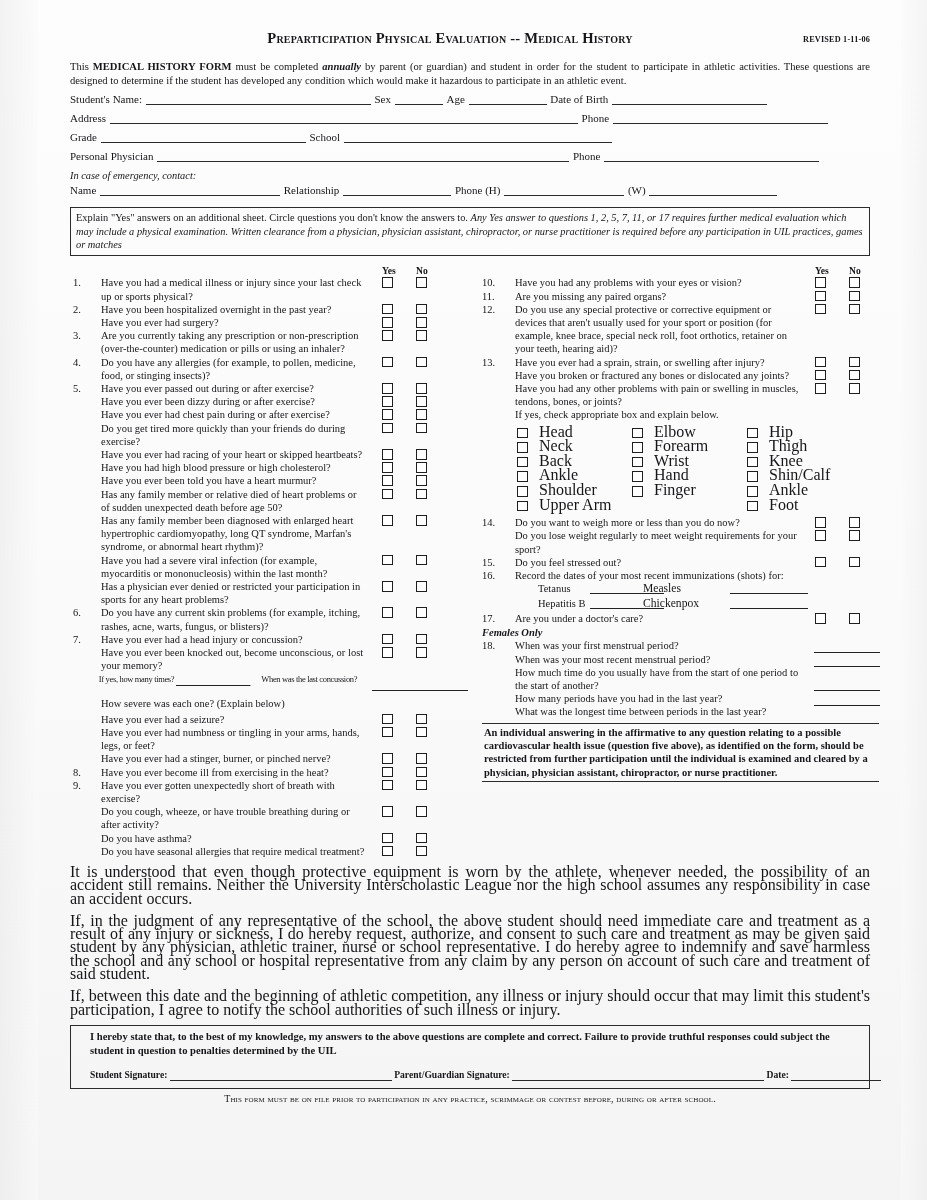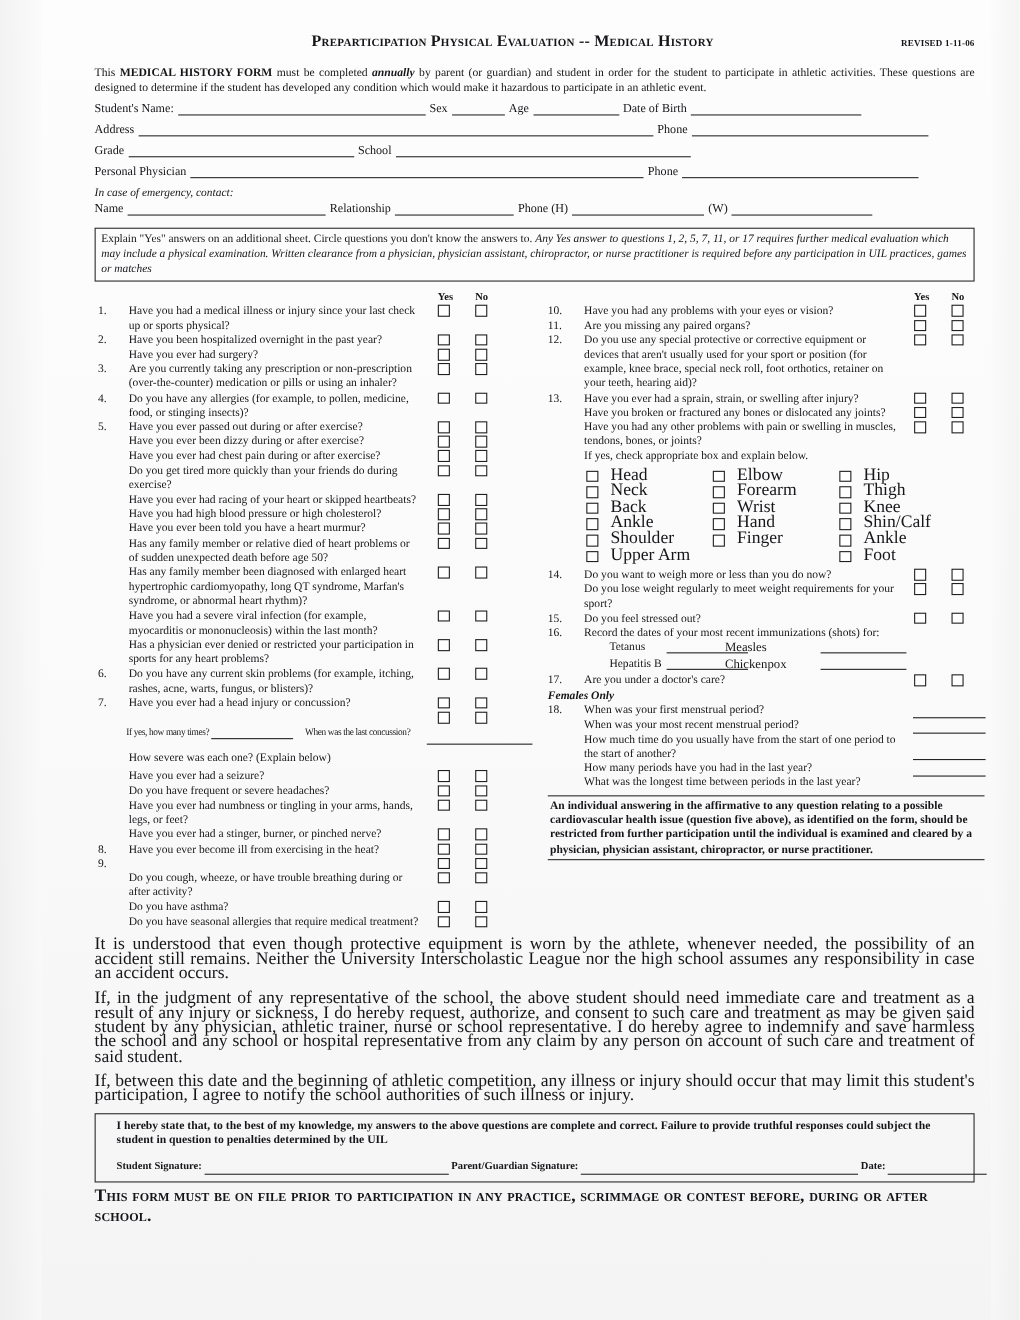--- a/index.html
+++ b/index.html
@@ -31,21 +31,21 @@
     opacity:.55;
   }
   #page:after {
     content:"";
     position:absolute; right:0; top:0; width:26px; height:1200px;
     background: linear-gradient(270deg, #ececec 0%, #fafafa 100%);
     opacity:.5;
   }
   #sheet {
     position: absolute;
-    left: 86px;
+    left: 70px;
     top: 30px;
     width: 800px;
     height: 1040px;
     z-index: 3;
   }
 
   
   .title-row { position: relative; height: 24px; }
   .doc-title {
     text-align: center;
@@ -290,22 +290,23 @@
     white-space: nowrap;
   }
   .sig-row .sline {
     display: inline-block;
     border-bottom: 1.1px solid #2a2a2a;
     height: 11px;
     vertical-align: bottom;
   }
   .footer-note {
     margin-top: 4px;
-    font-size: 16px;
-    font-weight: bold;
+    text-align: center;
+    font-size: 10px;
+    font-weight: normal;
     font-variant: small-caps;
     letter-spacing: .1px;
   }
 </style>
 </head>
 <body>
 
 <div id="page">
 <div id="sheet">
 
@@ -518,20 +519,21 @@
             <div class="q">
               <span class="qnum">7.</span>
               <span class="qtext">Have you ever had a head injury or concussion?</span>
               <span class="cbs">
                 <span class="cb yes"></span>
                 <span class="cb no"></span>
               </span>
             </div>
             <div class="q">
               <span class="qnum"></span>
+              <span class="qtext">Have you ever been knocked out, become unconscious, or lost your memory?</span>
               <span class="cbs">
                 <span class="cb yes"></span>
                 <span class="cb no"></span>
               </span>
             </div>
           </div>
 
       <div class="tiny-row">
         <span>If yes, how many times?</span>
         <span class="ul" style="width:80px"></span>
@@ -549,28 +551,20 @@
             <div class="q">
               <span class="qnum"></span>
               <span class="qtext">Have you ever had a seizure?</span>
               <span class="cbs">
                 <span class="cb yes"></span>
                 <span class="cb no"></span>
               </span>
             </div>
             <div class="q">
               <span class="qnum"></span>
-              <span class="qtext">Do you have frequent or severe headaches?</span>
-              <span class="cbs">
-                <span class="cb yes"></span>
-                <span class="cb no"></span>
-              </span>
-            </div>
-            <div class="q">
-              <span class="qnum"></span>
               <span class="qtext">Have you ever had numbness or tingling in your arms, hands, legs, or feet?</span>
               <span class="cbs">
                 <span class="cb yes"></span>
                 <span class="cb no"></span>
               </span>
             </div>
             <div class="q">
               <span class="qnum"></span>
               <span class="qtext">Have you ever had a stinger, burner, or pinched nerve?</span>
               <span class="cbs">
@@ -581,20 +575,21 @@
             <div class="q">
               <span class="qnum">8.</span>
               <span class="qtext">Have you ever become ill from exercising in the heat?</span>
               <span class="cbs">
                 <span class="cb yes"></span>
                 <span class="cb no"></span>
               </span>
             </div>
             <div class="q">
               <span class="qnum">9.</span>
+              <span class="qtext">Have you ever gotten unexpectedly short of breath with exercise?</span>
               <span class="cbs">
                 <span class="cb yes"></span>
                 <span class="cb no"></span>
               </span>
             </div>
             <div class="q">
               <span class="qnum"></span>
               <span class="qtext">Do you cough, wheeze, or have trouble breathing during or after activity?</span>
               <span class="cbs">
                 <span class="cb yes"></span>

